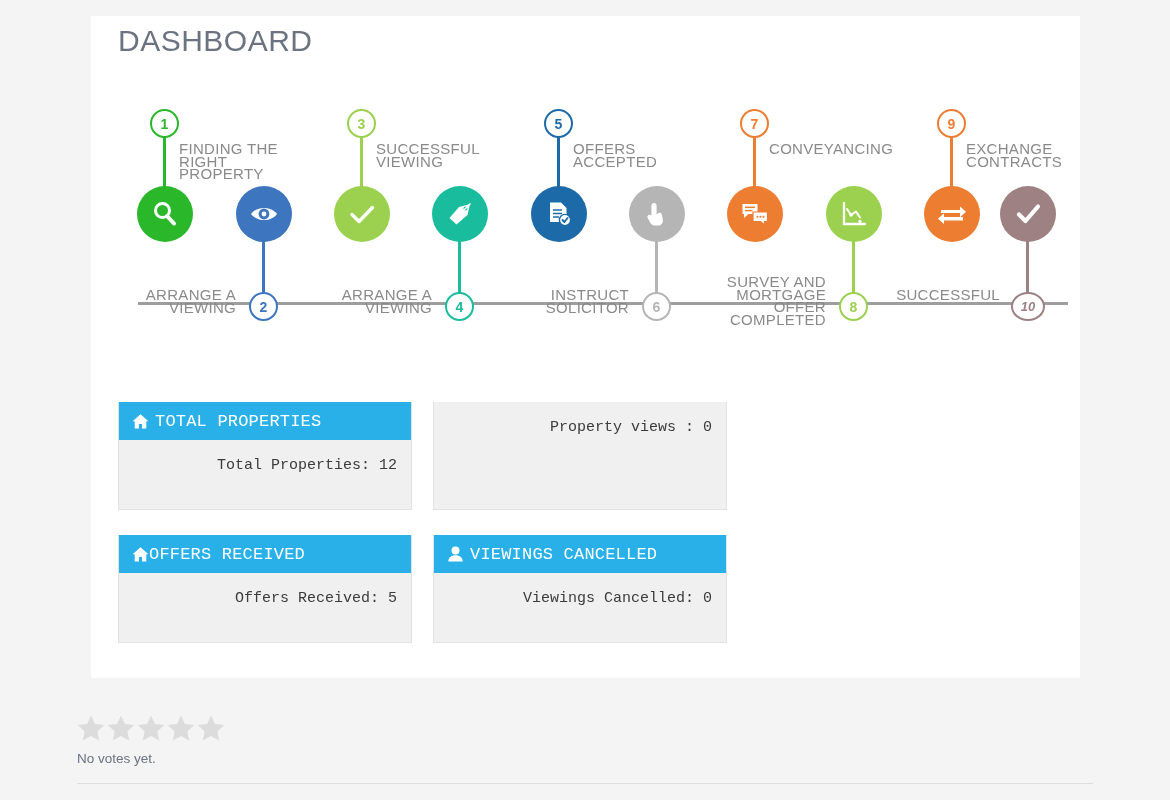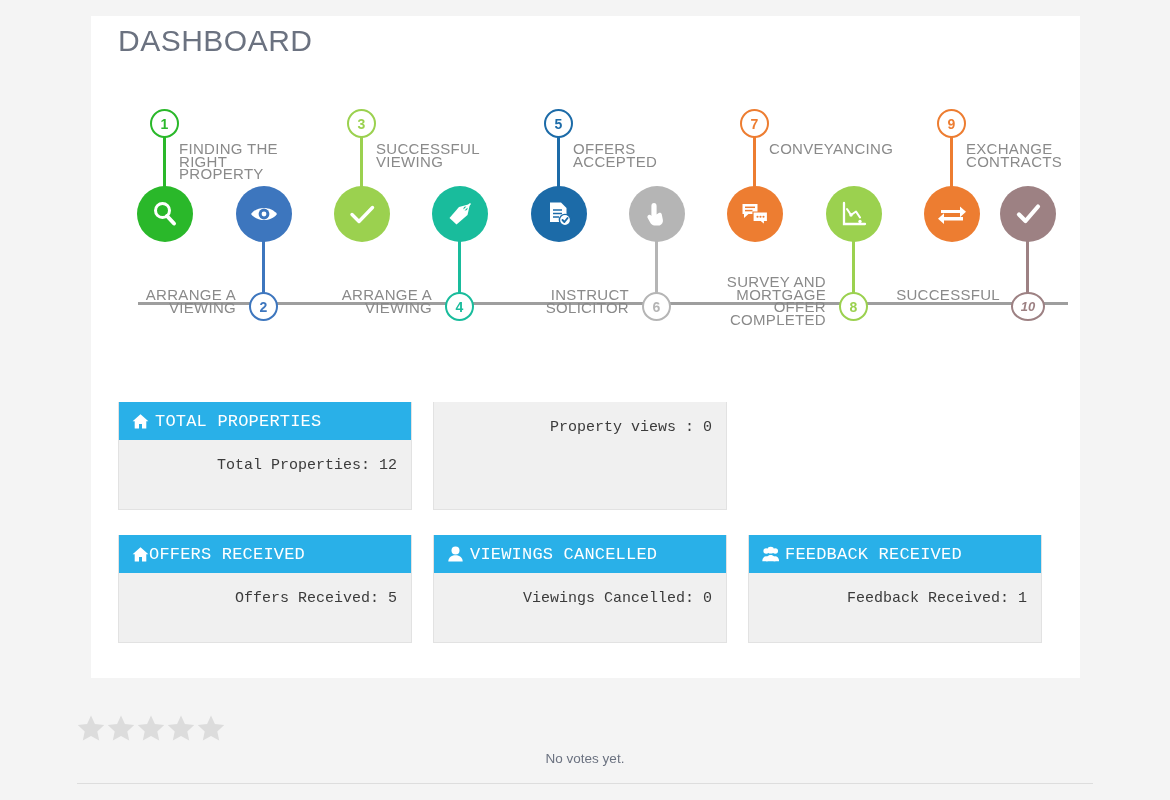--- a/index.html
+++ b/index.html
@@ -137,21 +137,21 @@
   .card-head.gap .htxt { margin-left: 6px; }
   .card-body {
     height: 69px;
     padding: 17px 14px 0 0;
     text-align: right;
     font-size: 15px;
     color: #3b3b3b;
   }
 
   
-  #rating { position: absolute; left: 77px; top: 714px; width: 1016px; text-align: center; }
+  #rating { position: absolute; left: 77px; top: 714px; width: 1016px; }
   .stars { display: flex; gap: 2px; }
   .stars svg { width: 28px; height: 28px; fill: #dcdcdc; }
   #no-votes { margin-top: 5px; font-size: 13.5px; color: #6b7280; }
   #rule { margin-top: 17px; height: 1px; background: #dddddd; width: 1016px; }
 </style>
 </head>
 <body>
 
 <div id="panel">
 
@@ -317,34 +317,20 @@
         <div class="card">
           <div class="card-head gap">
             <svg viewBox="0 0 17 17">
               <circle cx="8.5" cy="4.4" r="4" fill="#fff"></circle>
               <path d="M8.5 9.3 c4.4 0 7.2 2.6 7.2 6.2 h-14.4 c0 -3.6 2.8 -6.2 7.2 -6.2 Z" fill="#fff"></path>
             </svg>
             <span class="htxt">VIEWINGS CANCELLED</span>
           </div>
           <div class="card-body">Viewings Cancelled: 0</div>
         </div>
-        <div class="card">
-          <div class="card-head gap">
-            <svg viewBox="0 0 17 17">
-              <circle cx="4.2" cy="5" r="2.8" fill="#fff"></circle>
-              <circle cx="13.2" cy="5" r="2.8" fill="#fff"></circle>
-              <circle cx="8.7" cy="4.2" r="3.4" fill="#fff"></circle>
-              <path d="M0.3 15.3 c0 -3 1.7 -5 3.9 -5 1 0 1.9 .4 2.6 1.1 -.6 .9 -1 2.2 -1 3.9 Z" fill="#fff"></path>
-              <path d="M17.1 15.3 h-5.5 c0 -1.7 -.4 -3 -1 -3.9 .7 -.7 1.6 -1.1 2.6 -1.1 2.2 0 3.9 2 3.9 5 Z" fill="#fff"></path>
-              <path d="M8.7 8.9 c3 0 4.7 2.2 4.7 6.4 h-9.4 c0 -4.2 1.7 -6.4 4.7 -6.4 Z" fill="#fff"></path>
-            </svg>
-            <span class="htxt">FEEDBACK RECEIVED</span>
-          </div>
-          <div class="card-body">Feedback Received: 1</div>
-        </div>
       </div>
     </div>
 </div>
 
 <div id="rating">
   <div class="stars">
       <span><svg viewBox="0 0 28 28" style="fill: rgb(220, 220, 220);">
           <path d="M14 1.6 l3.9 8.5 l9.3 1 l-6.9 6.3 l1.9 9.1 l-8.2 -4.6 l-8.2 4.6 l1.9 -9.1 l-6.9 -6.3 l9.3 -1 Z"></path>
         </svg></span>
       <span><svg viewBox="0 0 28 28" style="fill: rgb(220, 220, 220);">

